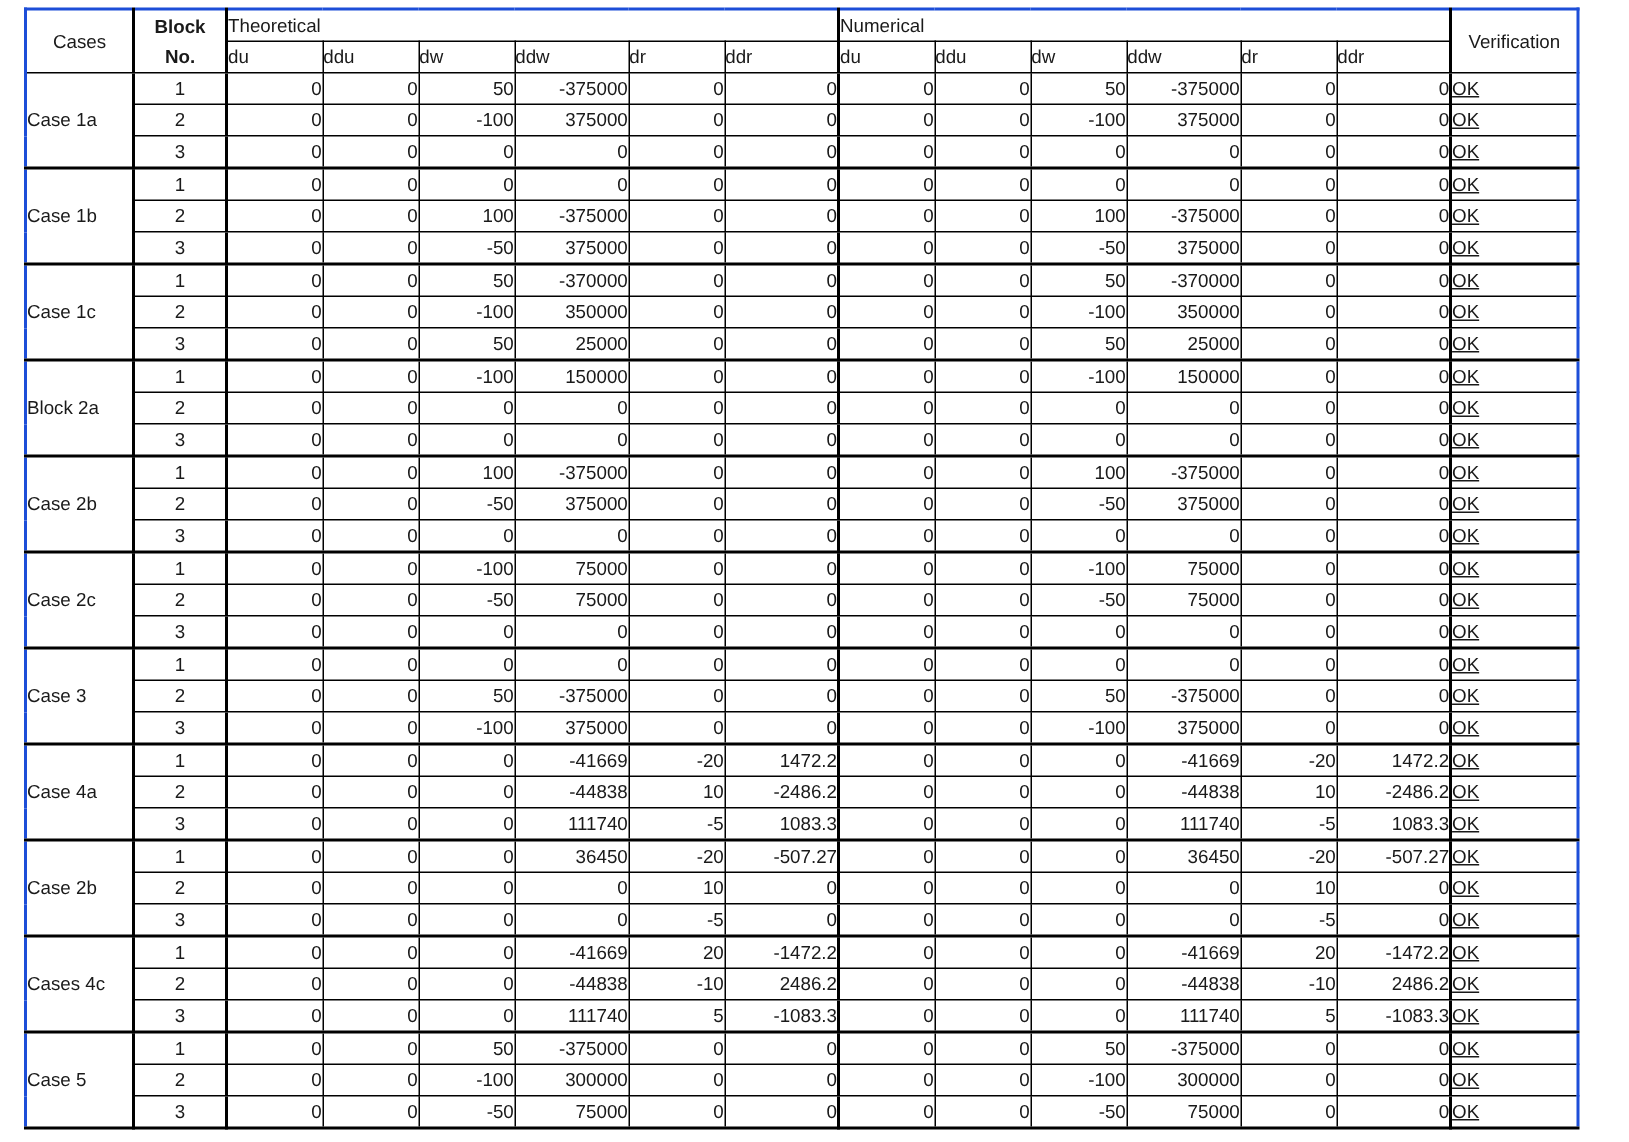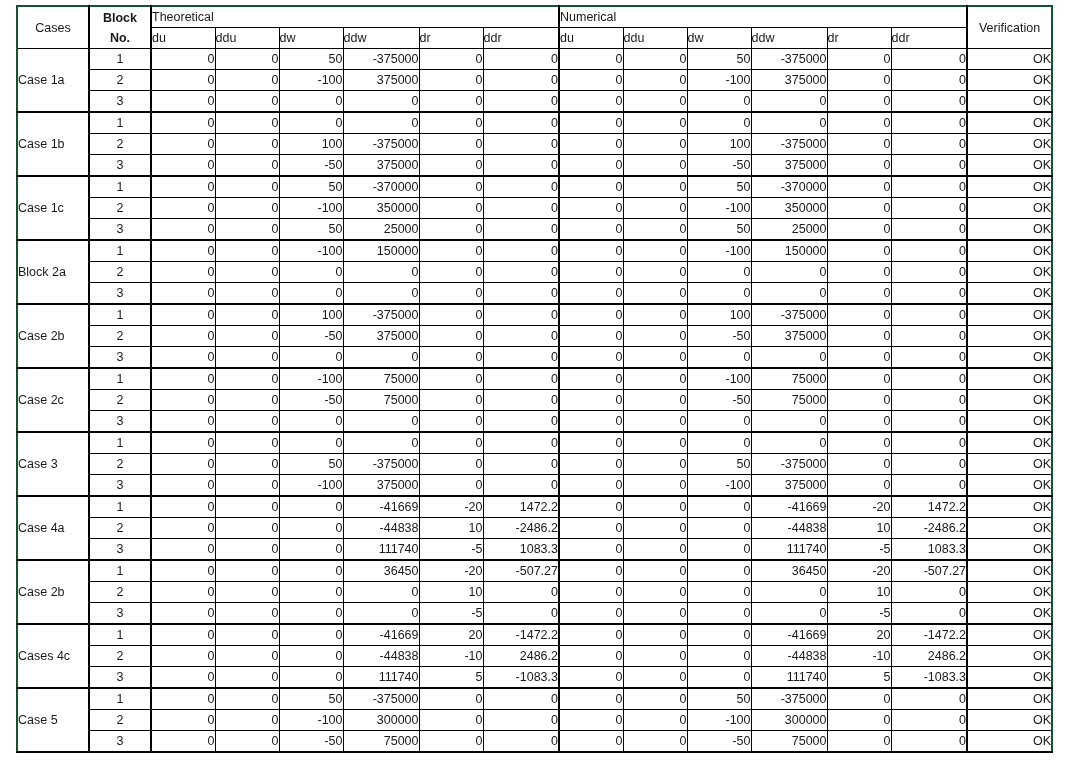--- a/index.html
+++ b/index.html
@@ -37,21 +37,21 @@
     height: 20px;
     line-height: 20px;
     font-weight: normal;
     vertical-align: middle;
     white-space: nowrap;
     overflow: hidden;
   }
 
   
   table.verif {
-    border: 2px solid #14532d;
+    border: 2px solid #1d4ed8;
   }
 
   
   th.h-cases, th.h-block {
     text-align: center;
   }
   th.h-group {
     text-align: left;
     border-bottom: 1px solid #000;
   }
@@ -70,21 +70,22 @@
     vertical-align: middle;
   }
   td.c-block {
     text-align: center;
   }
   td.c-num {
     text-align: right;
     padding-right: 4px;
   }
   td.c-verif {
-    text-align: right;
+    text-align: left;
+    text-decoration: underline;
   }
 
   
   col.w-cases  { width: 72px; }
   col.w-block  { width: 62px; }
   col.w-data   { width: 64px; }
   col.w-wide   { width: 76px; }
   col.w-verif  { width: 85px; }
 </style>
 </head>

